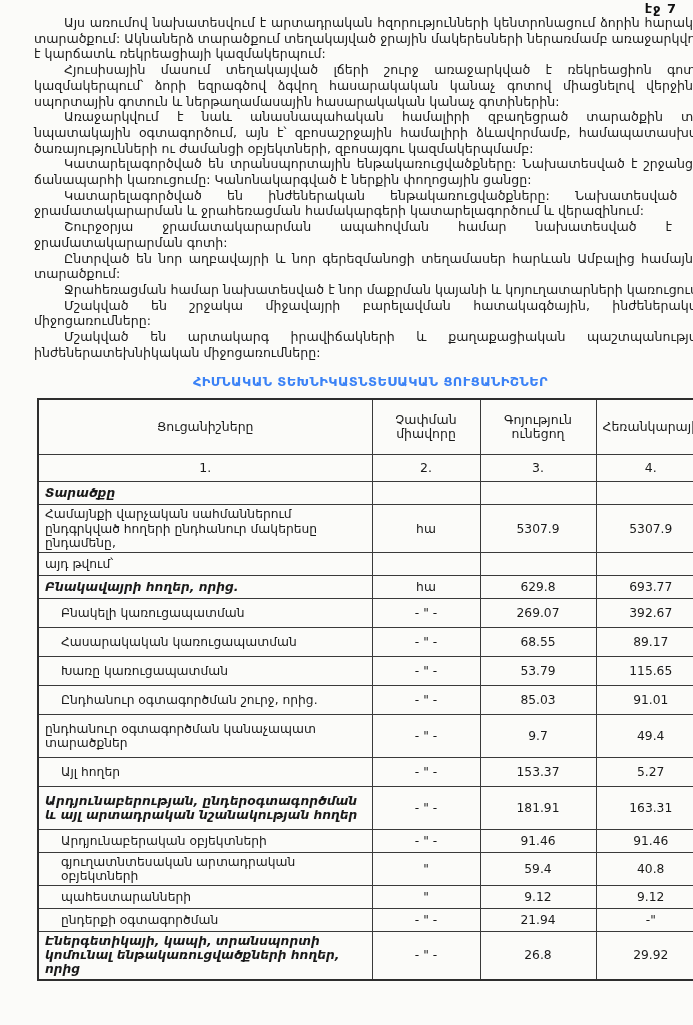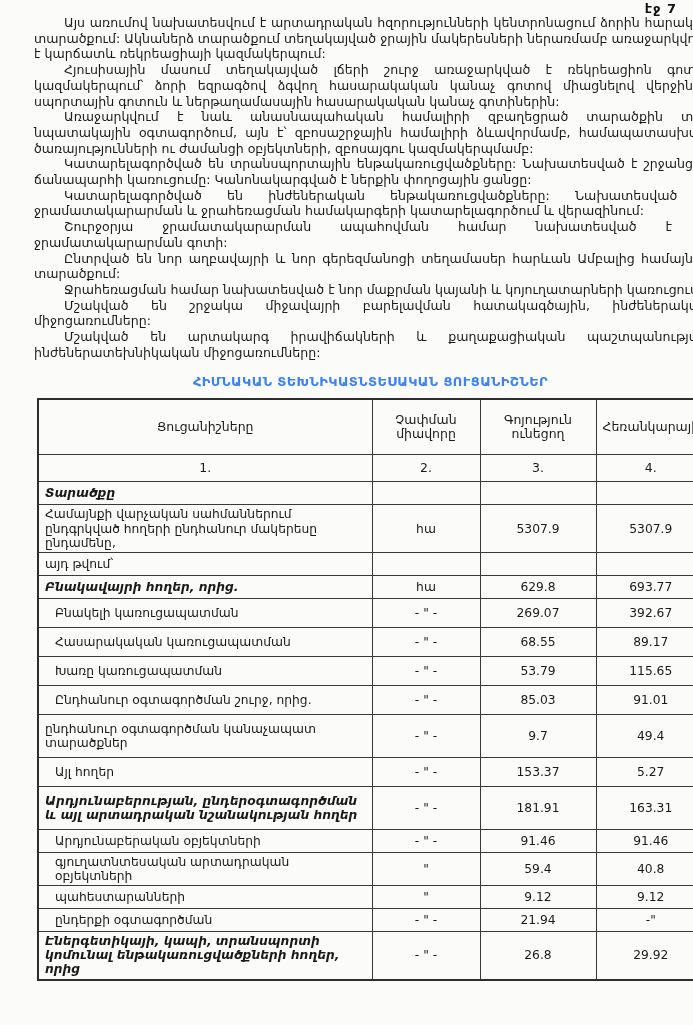--- a/index.html
+++ b/index.html
@@ -47,21 +47,21 @@
   }
   col.c1{width:334px;} col.c2{width:108px;} col.c3{width:116px;} col.c4{width:110px;}
 
   tr.head th{height:50px;font-weight:normal;text-align:center;font-size:12.5px;}
   tr.nums th{height:22px;font-weight:normal;text-align:center;font-size:12.5px;}
 
   td.c2,td.c3,td.c4{text-align:center;}
   td.c1{text-align:left;}
 
   tr.sec td.c1{font-style:italic;font-weight:bold;}
-  tr.ind td.c1{padding-left:16px;}
+  tr.ind td.c1{padding-left:22px;}
 
   tr.r-tall td{height:38px;}
   tr.r-med td{height:24px;}
   tr.r-sm td{height:18px;}
 </style>
 </head>
 <body>
 
 <div class="page">
 

